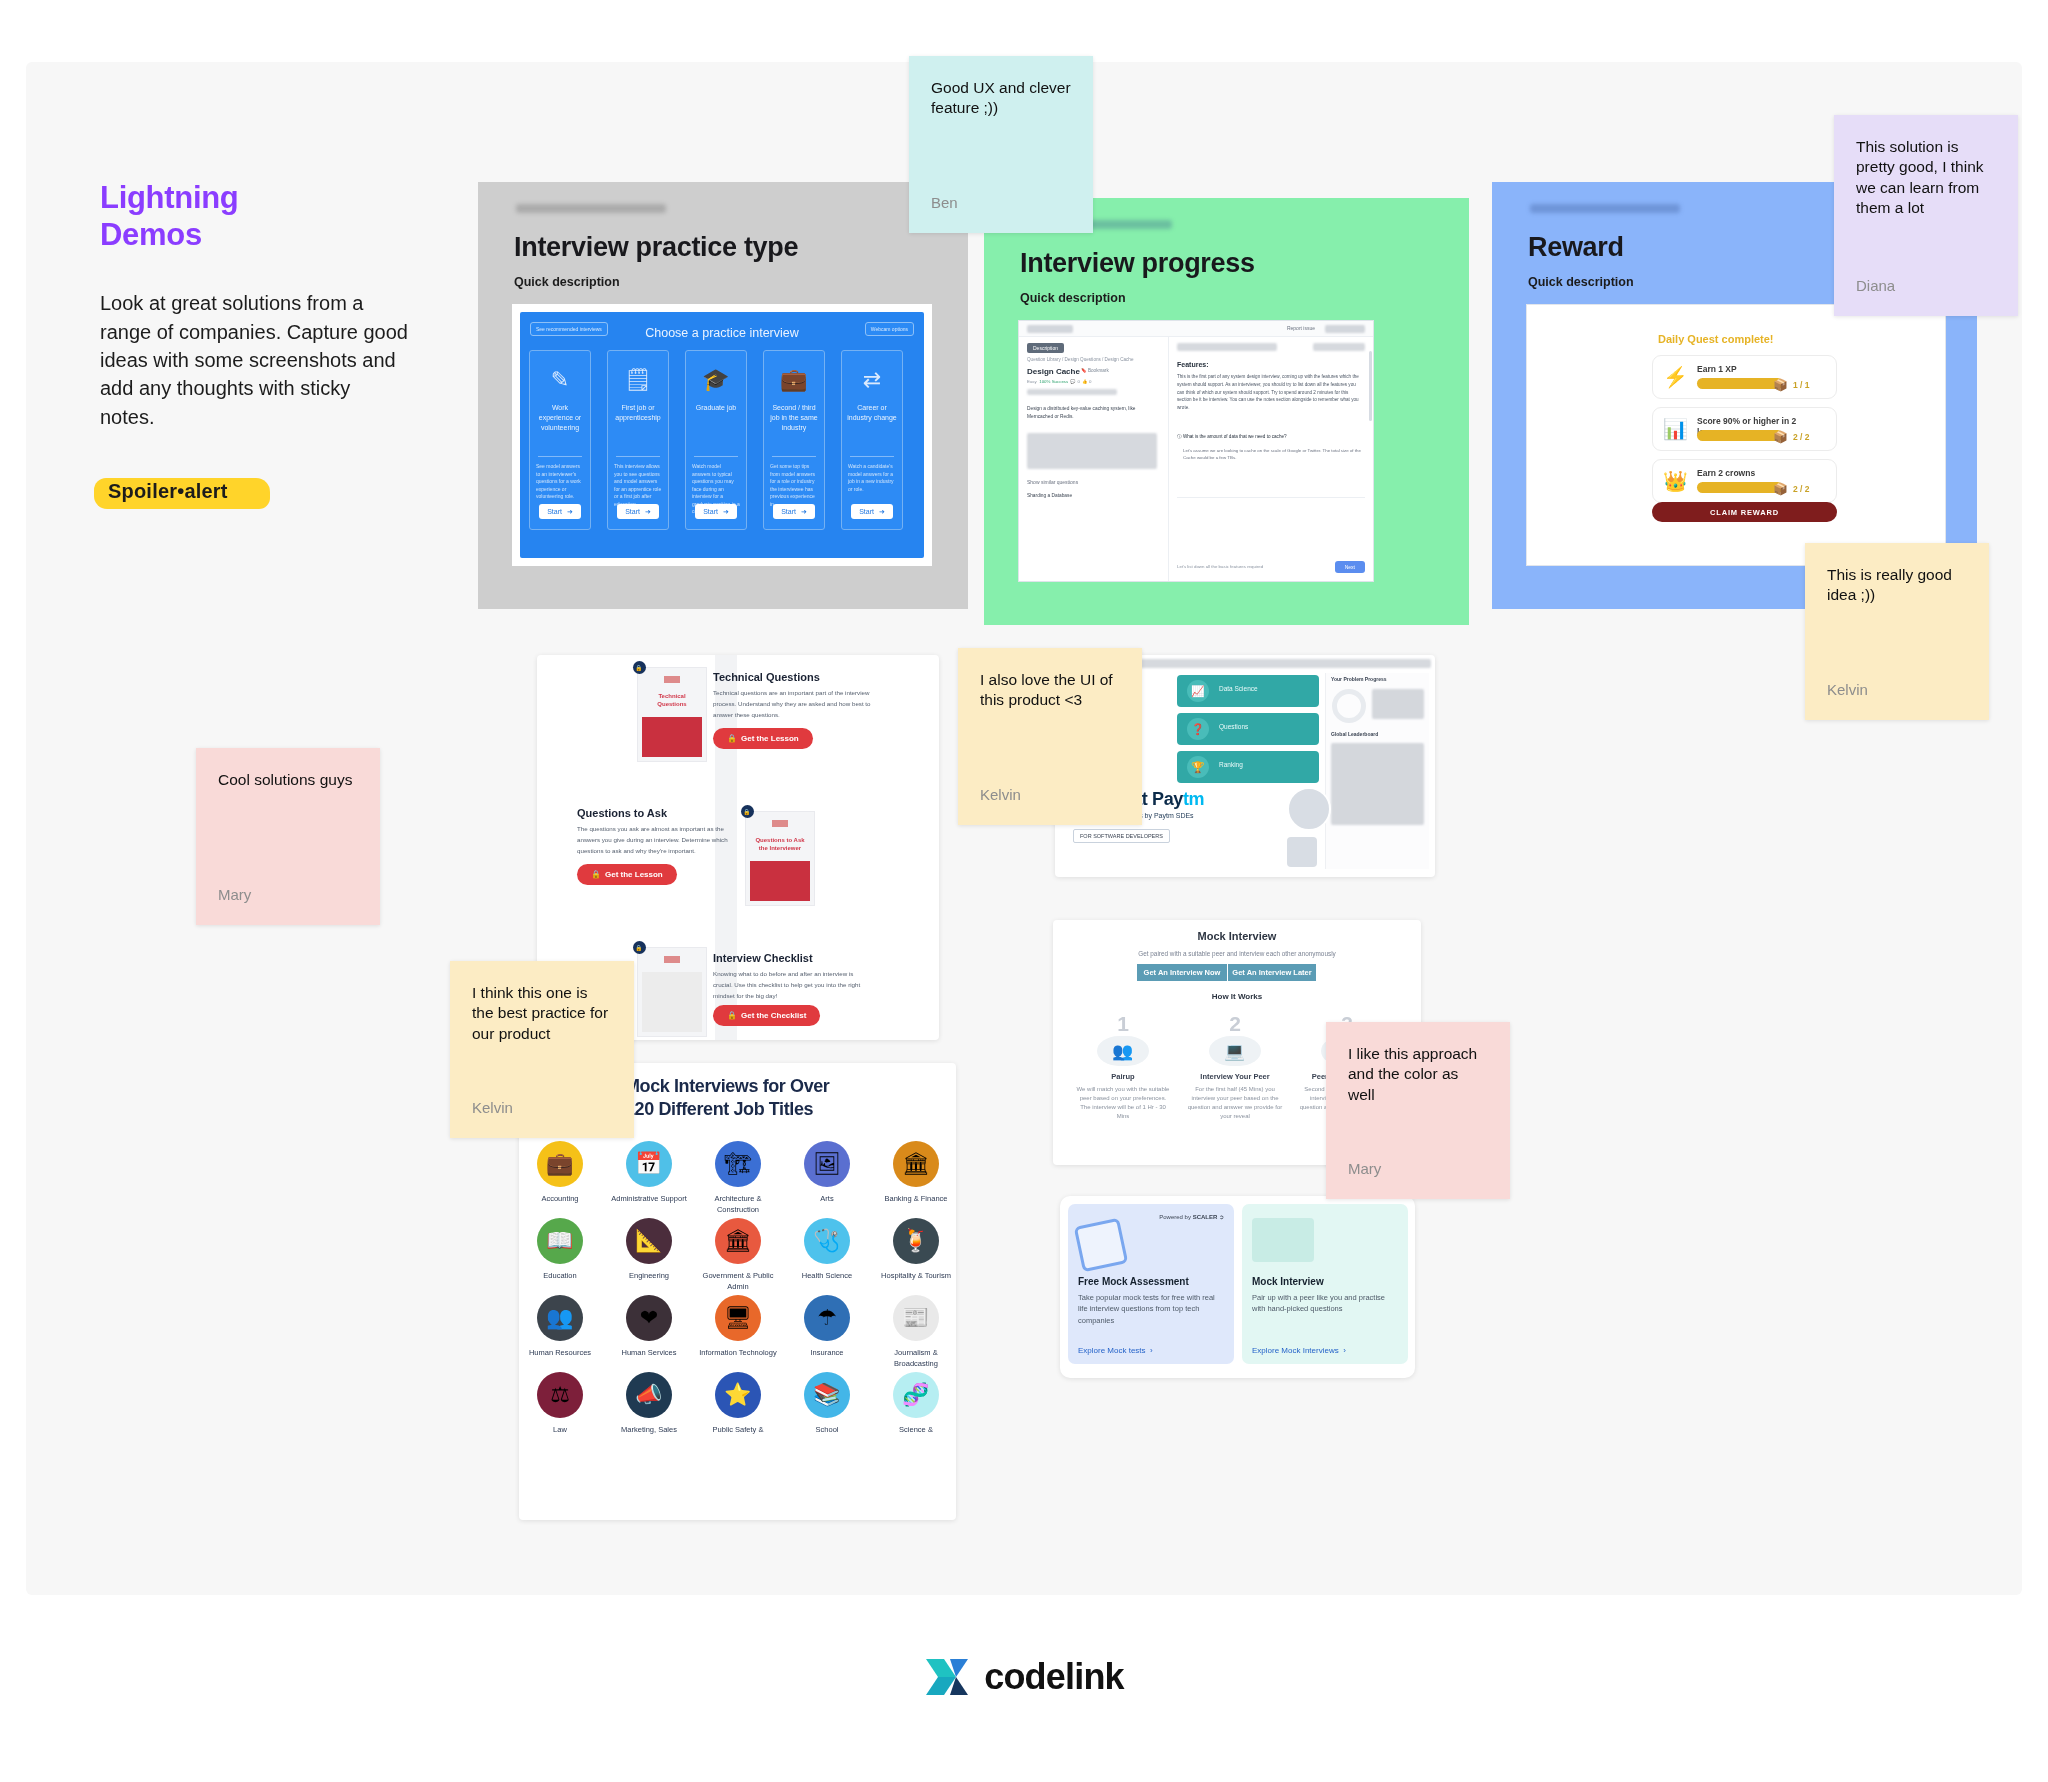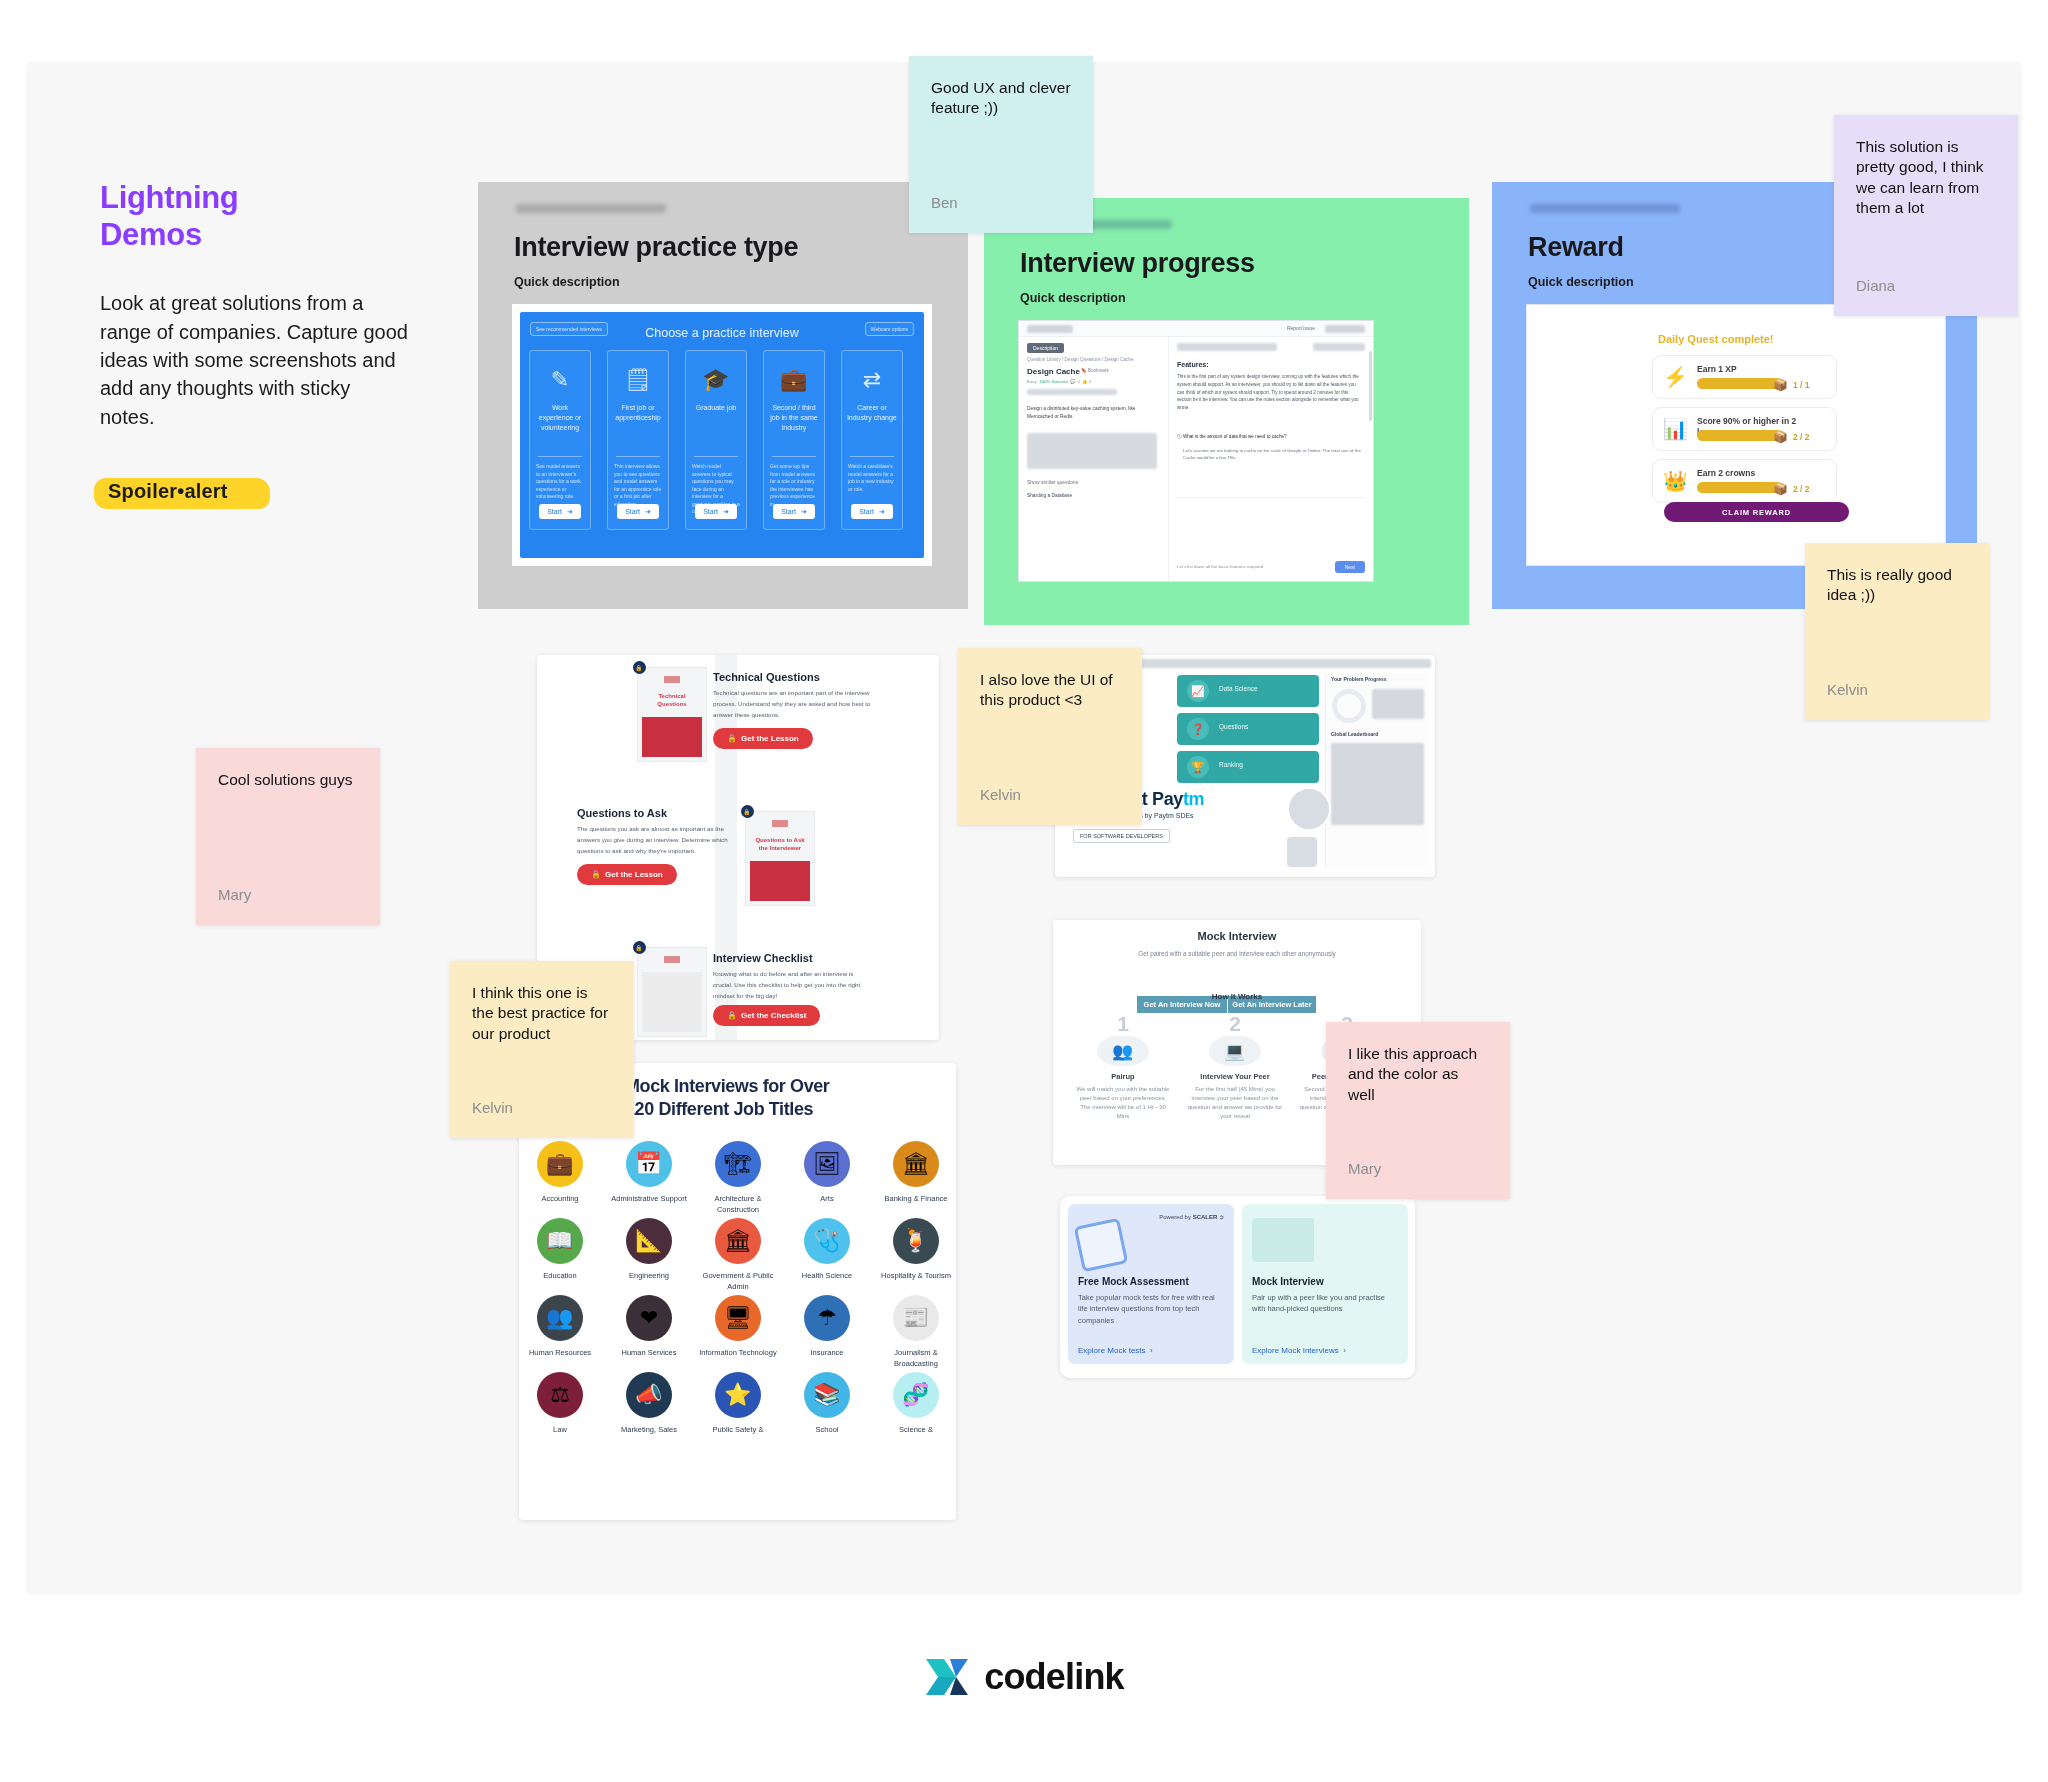--- a/index.html
+++ b/index.html
@@ -113,21 +113,21 @@
             font-weight: bold; color: #c9a227; }
 
   
   .wcard { position: absolute; background: #fff; border-radius: 4px;
            box-shadow: 0 1px 5px rgba(0,0,0,.10); overflow: hidden; }
 
   .red-btn { background: #e03a3e; color: #fff; border-radius: 18px;
              font-size: 8px; display: inline-flex; align-items: center; gap: 4px;
              padding: 6px 14px; font-weight: bold; }
   .teal-btn { background: #5b9cb5; color:#fff; font-size: 7.5px; font-weight:bold;
-              display:flex; align-items:center; justify-content:center;margin-top:32px; }
+              display:flex; align-items:center; justify-content:center; }
 
   .jobcell { position: absolute; text-align: center; width: 84px; }
   .jobcell .circ { width: 46px; height: 46px; border-radius: 50%; margin: 0 auto;
                    display:flex; align-items:center; justify-content:center; font-size: 22px; }
   .jobcell .lbl { margin-top: 7px; font-size: 7.5px; line-height: 1.45; color: #2d3a53; }
 
   .hiw { position: absolute; width: 96px; text-align: center; }
   .hiw .num { font-size: 21px; color: #c9ced6; font-weight: bold; }
   .hiw .av { width: 52px; height: 30px; margin: 0 auto; background: #eef2f5; border-radius: 50%/60%;
              display:flex; align-items:center; justify-content:center; font-size: 17px; }
@@ -297,23 +297,23 @@
 
       <div class="quest-card" style="top:126px;">
         <div class="qic">👑</div>
         <div class="qtx">Earn 2 crowns</div>
         <div class="qbar"></div>
         <div class="qchest">📦</div>
         <div class="qcount">2 / 2</div>
       </div>
     </div>
 
-    <div class="abs" style="left:125px; top:197px; width:185px; height:20px; background:#701a75; border-radius:10px;
+    <div class="abs" style="left:125px; top:197px; width:185px; height:20px; background:#7f1d1d; border-radius:10px;
                 color:#fff; font-size:7.5px; font-weight:bold; letter-spacing:.8px;
-                display:flex; align-items:center; justify-content:center;margin-left:12px;">CLAIM REWARD</div>
+                display:flex; align-items:center; justify-content:center;">CLAIM REWARD</div>
   </div>
 </div>
 
 <div class="wcard" style="left:537px; top:655px; width:402px; height:385px;">
   <div class="abs" style="left:178px; top:0; width:22px; height:100%; background:#f2f3f5;"></div>
 
   <div class="abs" style="left:100px;top:12px;width:70px;height:95px;background:#f4f5f7;border:1px solid #e9eaee;">
     <div class="abs" style="left:26px;top:8px;width:16px;height:7px;background:#c33;opacity:.55;"></div>
     <div class="abs" style="left:5px;right:5px;top:24px;text-align:center;font-size:6px;font-weight:bold;color:#d1384a;line-height:1.4;">Technical Questions</div>
     <div class="abs" style="left:4px;right:4px;bottom:4px;height:40px;background:#c9303f;"></div>

